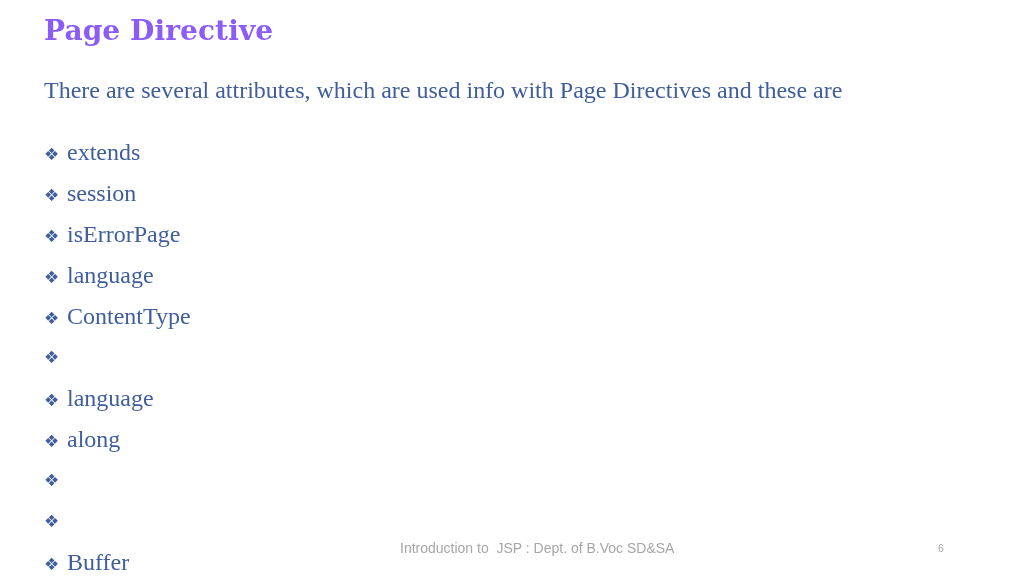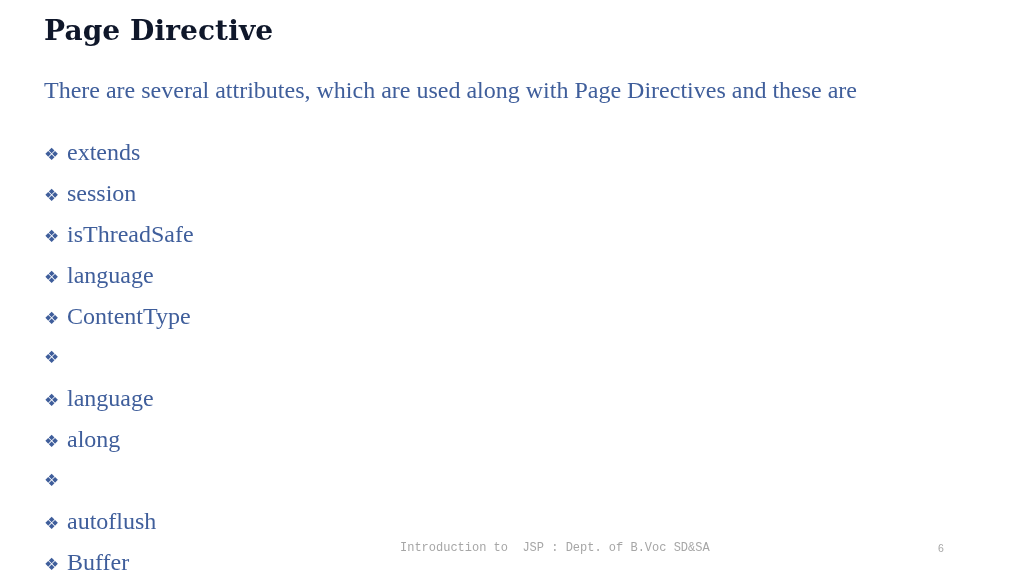--- a/index.html
+++ b/index.html
@@ -27,21 +27,21 @@
   .slide-title {
     position: absolute;
     left: 44px;
     top: 14px;
     width: 940px;
     font-family: "DejaVu Serif", "Liberation Serif", serif;
     font-weight: 700;
     font-size: 28px;
     line-height: 34px;
     letter-spacing: 0.1px;
-    color: #0f172a;
+    color: #8b5cf6;
     white-space: nowrap;
   }
 
   
   .intro-paragraph {
     position: absolute;
     left: 44px;
     top: 76px;
     width: 940px;
     font-family: "Liberation Serif", "DejaVu Serif", serif;
@@ -88,22 +88,22 @@
     position: absolute;
     left: 0;
     top: 540px;
     width: 1024px;
     height: 20px;
   }
   .footer-text {
     position: absolute;
     left: 400px;
     top: 0;
-    font-family: Liberation Mono, monospace;
-    font-size: 12px;
+    font-family: Liberation Sans, sans-serif;
+    font-size: 14px;
     line-height: 16px;
     color: #a6a6a6;
     white-space: pre;
   }
   .footer-page-number {
     position: absolute;
     left: 938px;
     top: 0;
     font-family: "Liberation Sans", "DejaVu Sans", sans-serif;
     font-size: 10.5px;
@@ -111,34 +111,34 @@
     color: #a6a6a6;
   }
 </style>
 </head>
 <body>
 
 <div class="slide">
 
   <div class="slide-title">Page Directive</div>
 
-  <div class="intro-paragraph">There are several attributes, which are used along with Page Directives and these are</div>
+  <div class="intro-paragraph">There are several attributes, which are used info with Page Directives and these are</div>
 
   <ul class="bullet-list">
     <li class="bullet-item">
       <span class="bullet-marker">❖</span>
       <span class="bullet-label">extends</span>
     </li>
     <li class="bullet-item">
       <span class="bullet-marker">❖</span>
       <span class="bullet-label">session</span>
     </li>
     <li class="bullet-item">
       <span class="bullet-marker">❖</span>
-      <span class="bullet-label">isThreadSafe</span>
+      <span class="bullet-label">isErrorPage</span>
     </li>
     <li class="bullet-item">
       <span class="bullet-marker">❖</span>
       <span class="bullet-label">language</span>
     </li>
     <li class="bullet-item">
       <span class="bullet-marker">❖</span>
       <span class="bullet-label">ContentType</span>
     </li>
     <li class="bullet-item">
@@ -150,21 +150,20 @@
     </li>
     <li class="bullet-item">
       <span class="bullet-marker">❖</span>
       <span class="bullet-label">along</span>
     </li>
     <li class="bullet-item">
       <span class="bullet-marker">❖</span>
     </li>
     <li class="bullet-item">
       <span class="bullet-marker">❖</span>
-      <span class="bullet-label">autoflush</span>
     </li>
     <li class="bullet-item">
       <span class="bullet-marker">❖</span>
       <span class="bullet-label">Buffer</span>
     </li>
   </ul>
 
   <div class="footer">
     <span class="footer-text">Introduction to  JSP : Dept. of B.Voc SD&amp;SA</span>
     <span class="footer-page-number">6</span>

